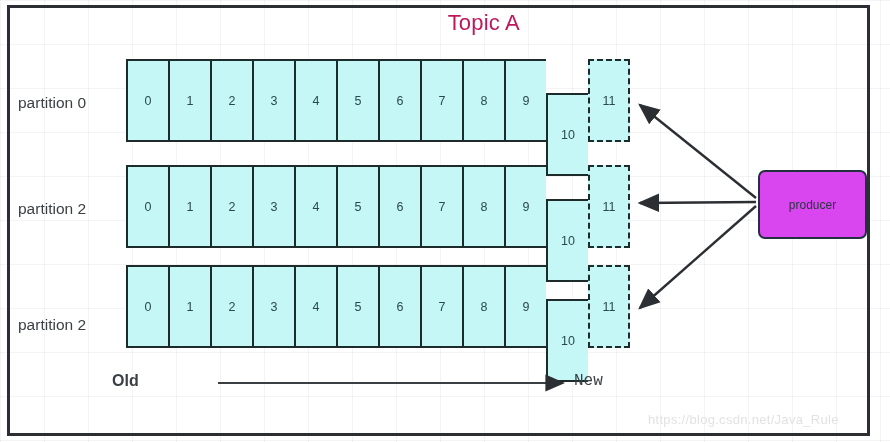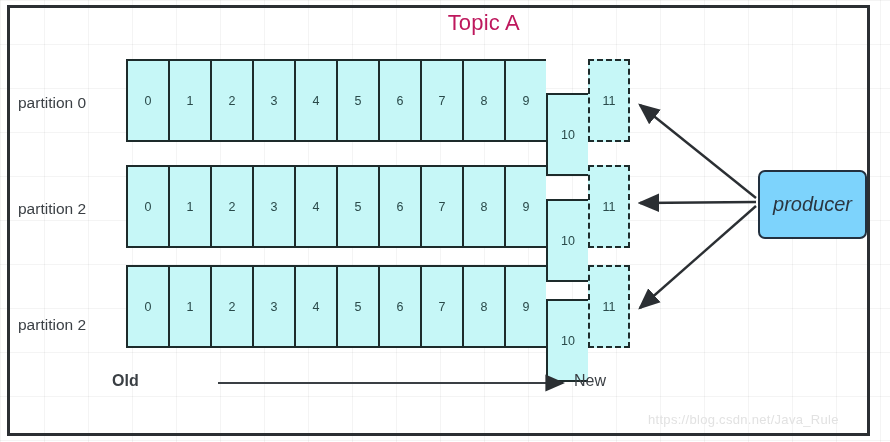--- a/index.html
+++ b/index.html
@@ -25,28 +25,28 @@
 
   .cell{width:42px;height:100%;box-sizing:border-box;
         background:#c6f7f7;border:2px solid #1d2b2b;border-right-width:0;
         display:flex;align-items:center;justify-content:center;
         font-size:12.5px;color:#2a4a4a;}
   .cell:first-child{border-left-width:2px;}
   .cell.last-solid{border-right-width:0;margin-top:34px;}
   .cell.dashed{border:2px dashed #1d2b2b;border-left-width:2px;}
 
   #producer{position:absolute;left:758px;top:170px;width:105px;height:65px;
-            background:#7dd3fc;border:2.5px solid #22303f;border-radius:7px;
+            background:#d946ef;border:2.5px solid #22303f;border-radius:7px;
             display:flex;align-items:center;justify-content:center;
-            font-size:20px;color:#2b3540;font-style:italic;}
+            font-size:12px;color:#2b3540;}
 
   #arrows{position:absolute;left:0;top:0;width:890px;height:442px;}
 
   #oldlbl{position:absolute;left:112px;top:372px;font-size:16px;color:#3a3f44;font-weight:bold;}
-  #newlbl{position:absolute;left:574px;top:372px;font-size:16px;color:#3a3f44;}
+  #newlbl{position:absolute;left:574px;top:372px;font-size:16px;color:#3a3f44;font-family:Liberation Mono, monospace;}
 
   #wm-url{position:absolute;left:648px;top:412px;font-size:13px;
           color:#e2e2e2;letter-spacing:.3px;white-space:nowrap;}
   #wm-cn{position:absolute;left:822px;top:442px;font-size:9px;
          color:#9a9a9a;white-space:nowrap;margin-top:31px;}
 </style>
 </head>
 <body>
 
 <div id="grid"></div>

